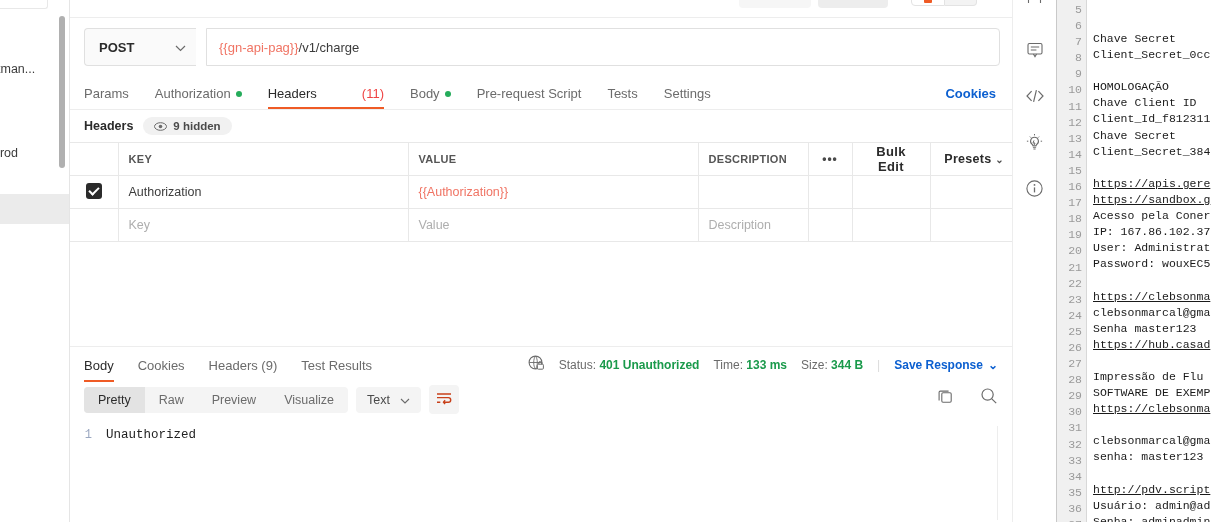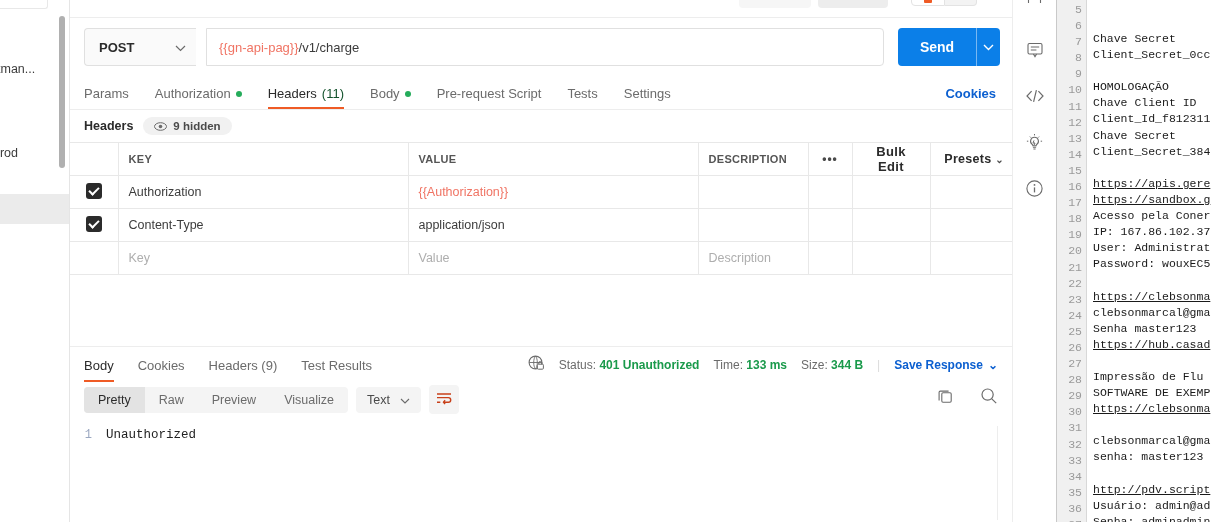--- a/index.html
+++ b/index.html
@@ -134,21 +134,21 @@
     padding-bottom: 8px; position: relative;
     display: flex; align-items: center; gap: 5px;
     white-space: nowrap;
     justify-content: flex-end;
   }
   .rtab.active { color: #2b2b2b; font-weight: normal; }
   .rtab.active:after {
     content: ""; position: absolute; left: 0; right: 0; bottom: 0;
     height: 2px; background: #ef5b25;
   }
-  .rtab .cnt { color: #14532d; }
+  .rtab .cnt { color: #ef4444; margin-left: 40px; }
   .dot-green {
     width: 6px; height: 6px; border-radius: 50%;
     background: #25ac5b; display: inline-block;
   }
   .cookies-link {
     position: absolute; right: 16px; bottom: 8px;
     color: #0b5fd0; font-size: 13px; font-weight: bold; cursor: pointer;
   }
 
   
@@ -346,28 +346,20 @@
         <span>POST</span>
         <span>
           <svg width="11" height="7" viewBox="0 0 11 7">
               <path d="M1 1l4.5 4.5L10 1" stroke="#6b6b6b" stroke-width="1.2" fill="none"></path>
             </svg>
         </span>
       </div>
       <div class="url-box">
         <span class="var-token">{{gn-api-pag}}</span>
           <span>/v1/charge</span>
-      </div>
-      <div class="send-wrap">
-        <div class="send-btn">Send</div>
-        <div class="send-caret">
-          <svg width="11" height="7" viewBox="0 0 11 7">
-              <path d="M1 1l4.5 4.5L10 1" stroke="#ffffff" stroke-width="1.4" fill="none"></path>
-            </svg>
-        </div>
       </div>
     </div>
 
     <div class="req-tabs">
       <div class="rtab">
         <span>Params</span>
       </div>
       <div class="rtab">
         <span>Authorization</span>
         <span class="dot-green"></span>
@@ -422,31 +414,20 @@
           </th>
         </tr>
       </thead>
       <tbody>
         <tr>
           <td class="c-check">
             <span class="cb"></span>
           </td>
           <td class="c-key">Authorization</td>
           <td class="c-val val-var">{{Authorization}}</td>
-          <td class="c-desc"></td>
-          <td class="c-dots"></td>
-          <td class="c-bulk"></td>
-          <td class="c-pre"></td>
-        </tr>
-        <tr>
-          <td class="c-check">
-            <span class="cb"></span>
-          </td>
-          <td class="c-key">Content-Type</td>
-          <td class="c-val">application/json</td>
           <td class="c-desc"></td>
           <td class="c-dots"></td>
           <td class="c-bulk"></td>
           <td class="c-pre"></td>
         </tr>
         <tr>
           <td class="c-check"></td>
           <td class="c-key placeholder">Key</td>
           <td class="c-val placeholder">Value</td>
           <td class="c-desc placeholder">Description</td>

